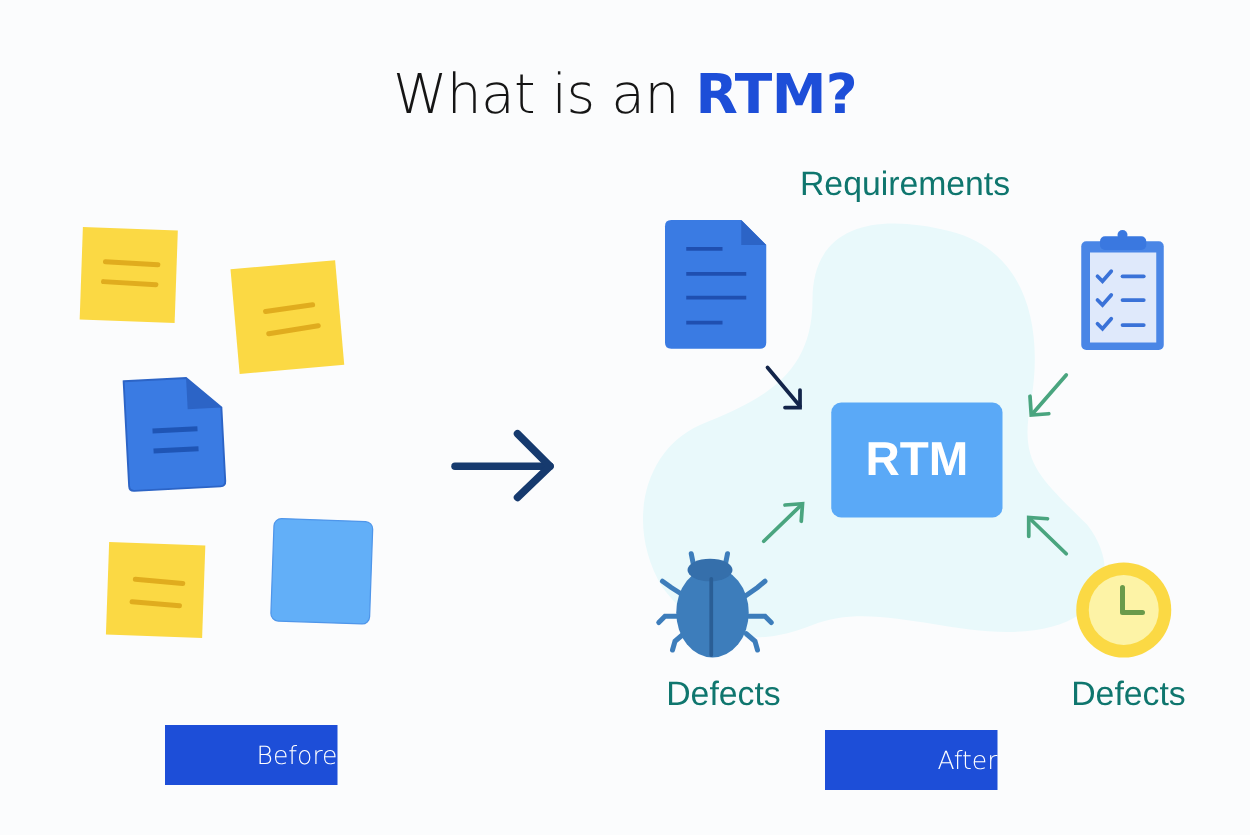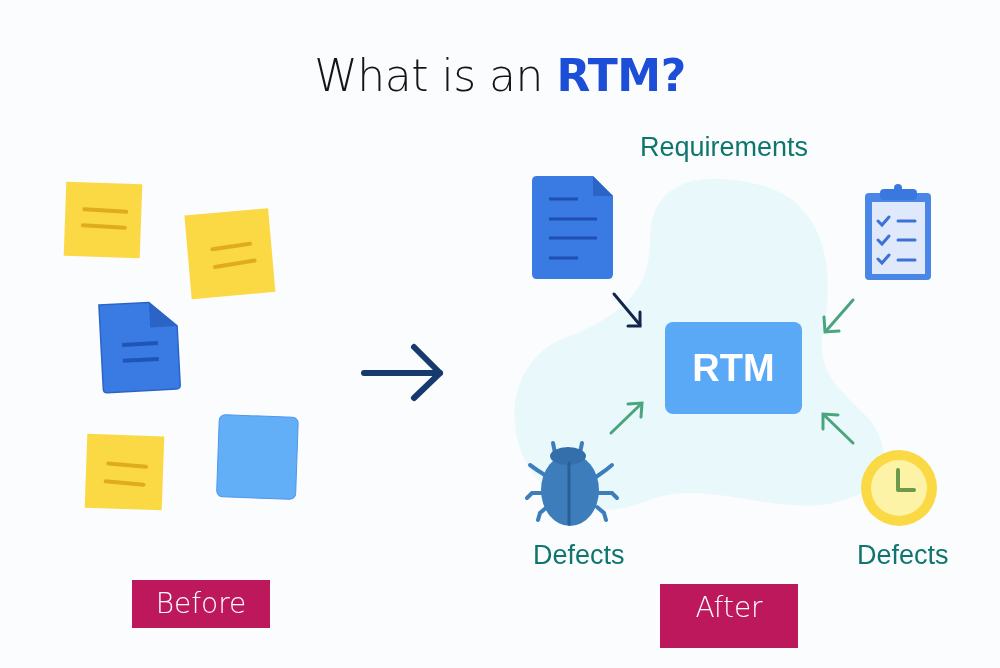--- a/index.html
+++ b/index.html
@@ -13,23 +13,23 @@
     left: 0; top: 50px; width: 1000px; text-align: center;
     font-family: "DejaVu Sans", sans-serif; font-weight: 300;
     font-size: 44px; color: #151515; letter-spacing: -0.5px;
   }
   #title .accent { color: #1d4ed8; font-weight: 700; }
   .node-label {
     font-family: "Liberation Sans", sans-serif; font-weight: 400;
     color: #0f766e; font-size: 27px; line-height: 34px;
   }
   .caption-box {
-    background: #be185d; color: #ffffff;
+    background: #1d4ed8; color: #ffffff;
     font-family: "DejaVu Sans", sans-serif; font-weight: 300;
-    font-size: 28px; text-align: center;
+    font-size: 20px; text-align: right;
   }
   #rtm-box {
     left: 665px; top: 322px; width: 137px; height: 92px;
     background: #5aa9f7; border-radius: 8px;
     color: #ffffff; font-family: "Liberation Sans", sans-serif; font-weight: 700;
     font-size: 38px; display: flex; align-items: center; justify-content: center;
   }
   svg { position: absolute; left: 0; top: 0; }
 </style>
 </head>
@@ -137,13 +137,13 @@
 
 <div class="abs node-label" style="left:640px; top:130px;">Requirements</div>
 <div class="abs node-label" style="left:870px; top:299px; width:80px; text-align:center;">
 </div>
 <div class="abs node-label" style="left:518px; top:538px;margin-left:15px;">Defects</div>
 <div class="abs node-label" style="left:857px; top:538px;">Defects</div>
 
 <div id="rtm-box" class="abs">RTM</div>
 
 <div class="abs caption-box" style="left:132px; top:580px; width:138px; height:48px; line-height:48px;">Before</div>
-<div class="abs caption-box" style="left:660px; top:584px; width:138px; height:64px; line-height:48px;">After</div>
+<div class="abs caption-box" style="left:660px; top:584px; width:138px; height:48px; line-height:48px;">After</div>
 
 </body></html>

